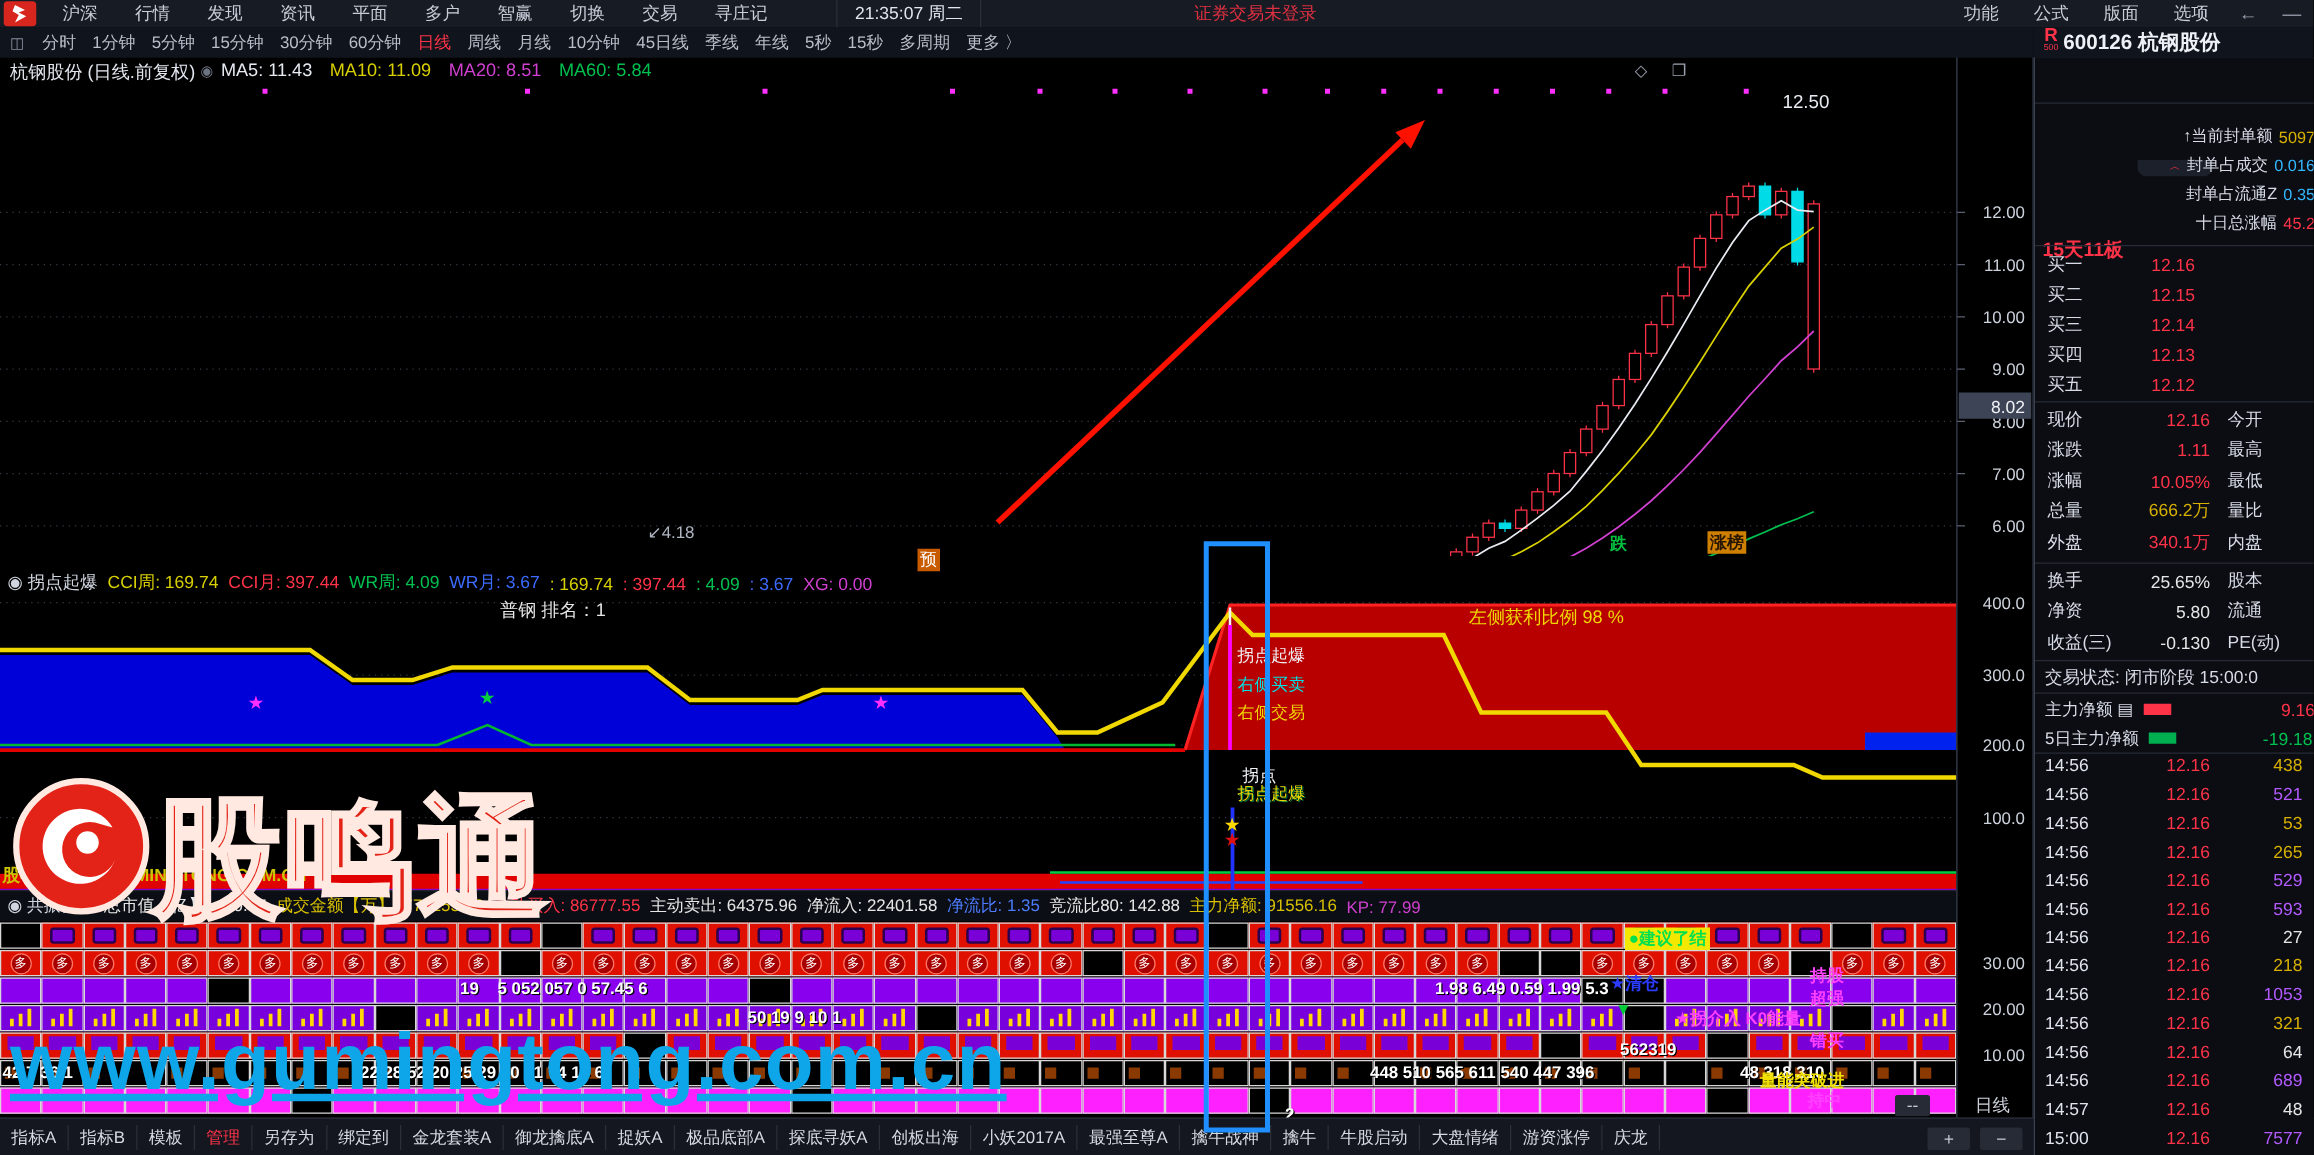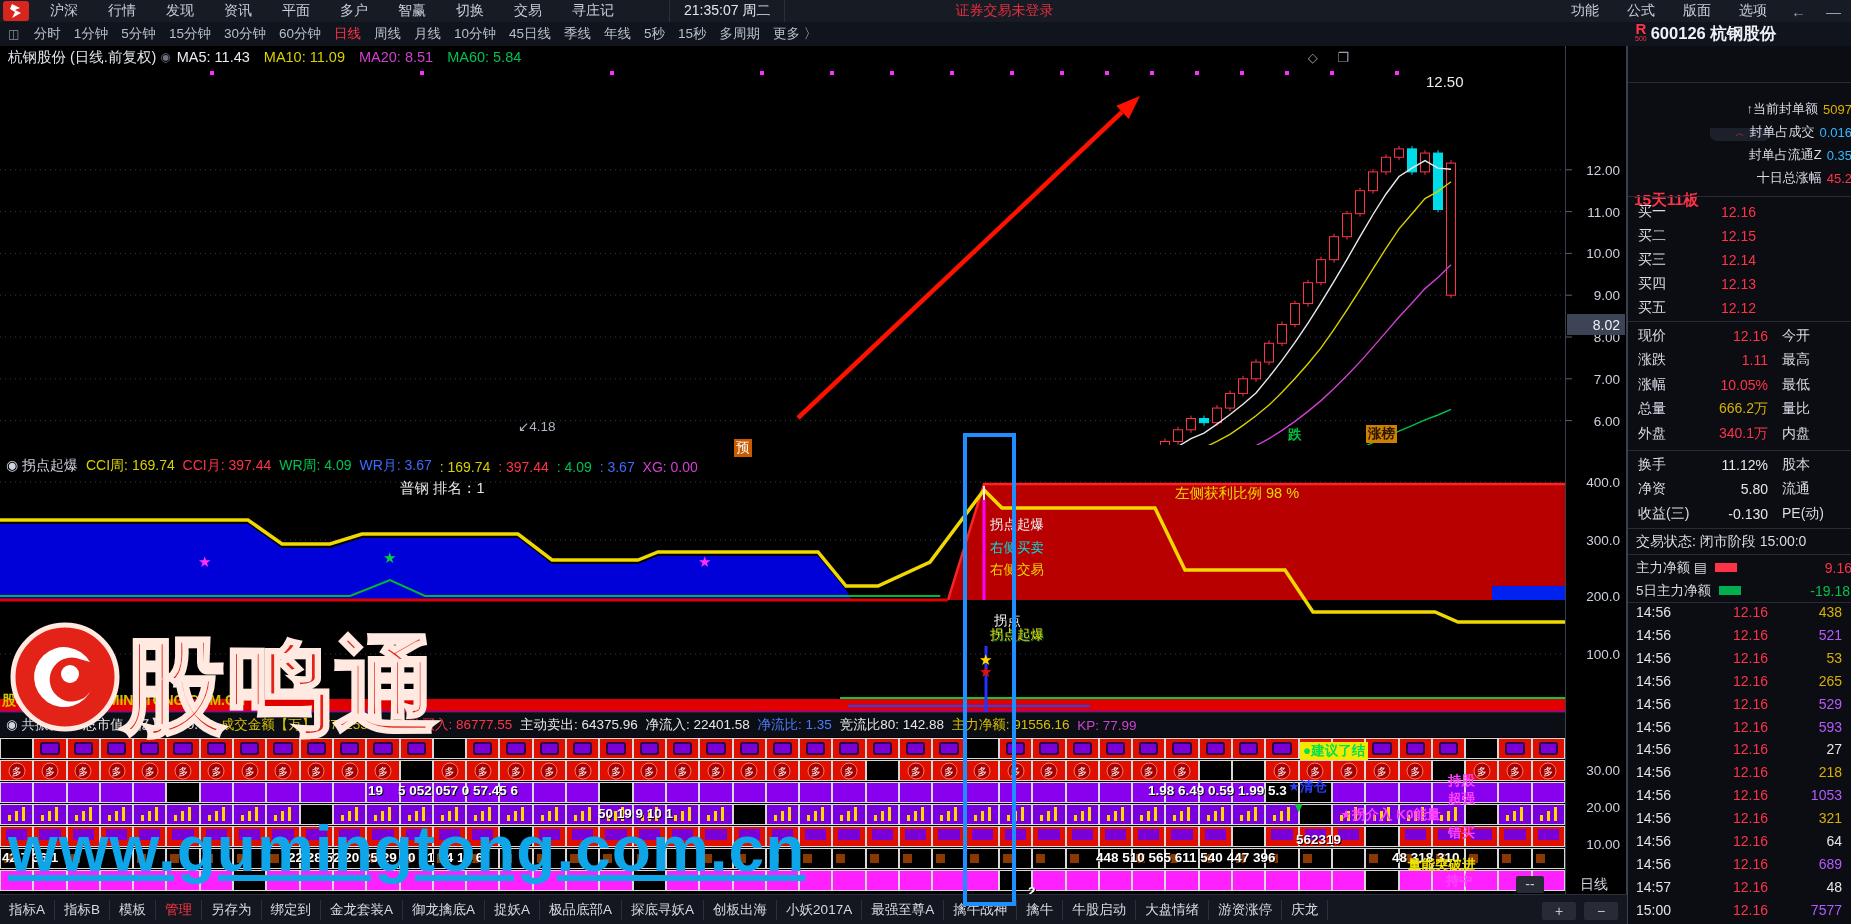--- a/index.html
+++ b/index.html
@@ -1484,21 +1484,21 @@
         <span class="lbl" style="margin-left:14px;">量比</span>
       </div>
       <div class="rp-row" style="top: 375.6px; height: 24px;">
         <span class="lbl" style="margin-left:10px;width:52px;">外盘</span>
         <span style="width:78px;text-align:right;color:#ff3348">340.1万</span>
         <span class="lbl" style="margin-left:14px;">内盘</span>
       </div>
       <div class="rp-border" style="top: 404px;"></div>
       <div class="rp-row" style="top: 407px; height: 24px;">
         <span class="lbl" style="margin-left:10px;width:52px;">换手</span>
-        <span style="width:78px;text-align:right;color:#e6e6e6">11.12%</span>
+        <span style="width:78px;text-align:right;color:#e6e6e6">25.65%</span>
         <span class="lbl" style="margin-left:14px;">股本</span>
       </div>
       <div class="rp-row" style="top: 431.4px; height: 24px;">
         <span class="lbl" style="margin-left:10px;width:52px;">净资</span>
         <span style="width:78px;text-align:right;color:#e6e6e6">5.80</span>
         <span class="lbl" style="margin-left:14px;">流通</span>
       </div>
       <div class="rp-row" style="top: 455.8px; height: 24px;">
         <span class="lbl" style="margin-left:10px;width:52px;">收益(三)</span>
         <span style="width:78px;text-align:right;color:#e6e6e6">-0.130</span>

